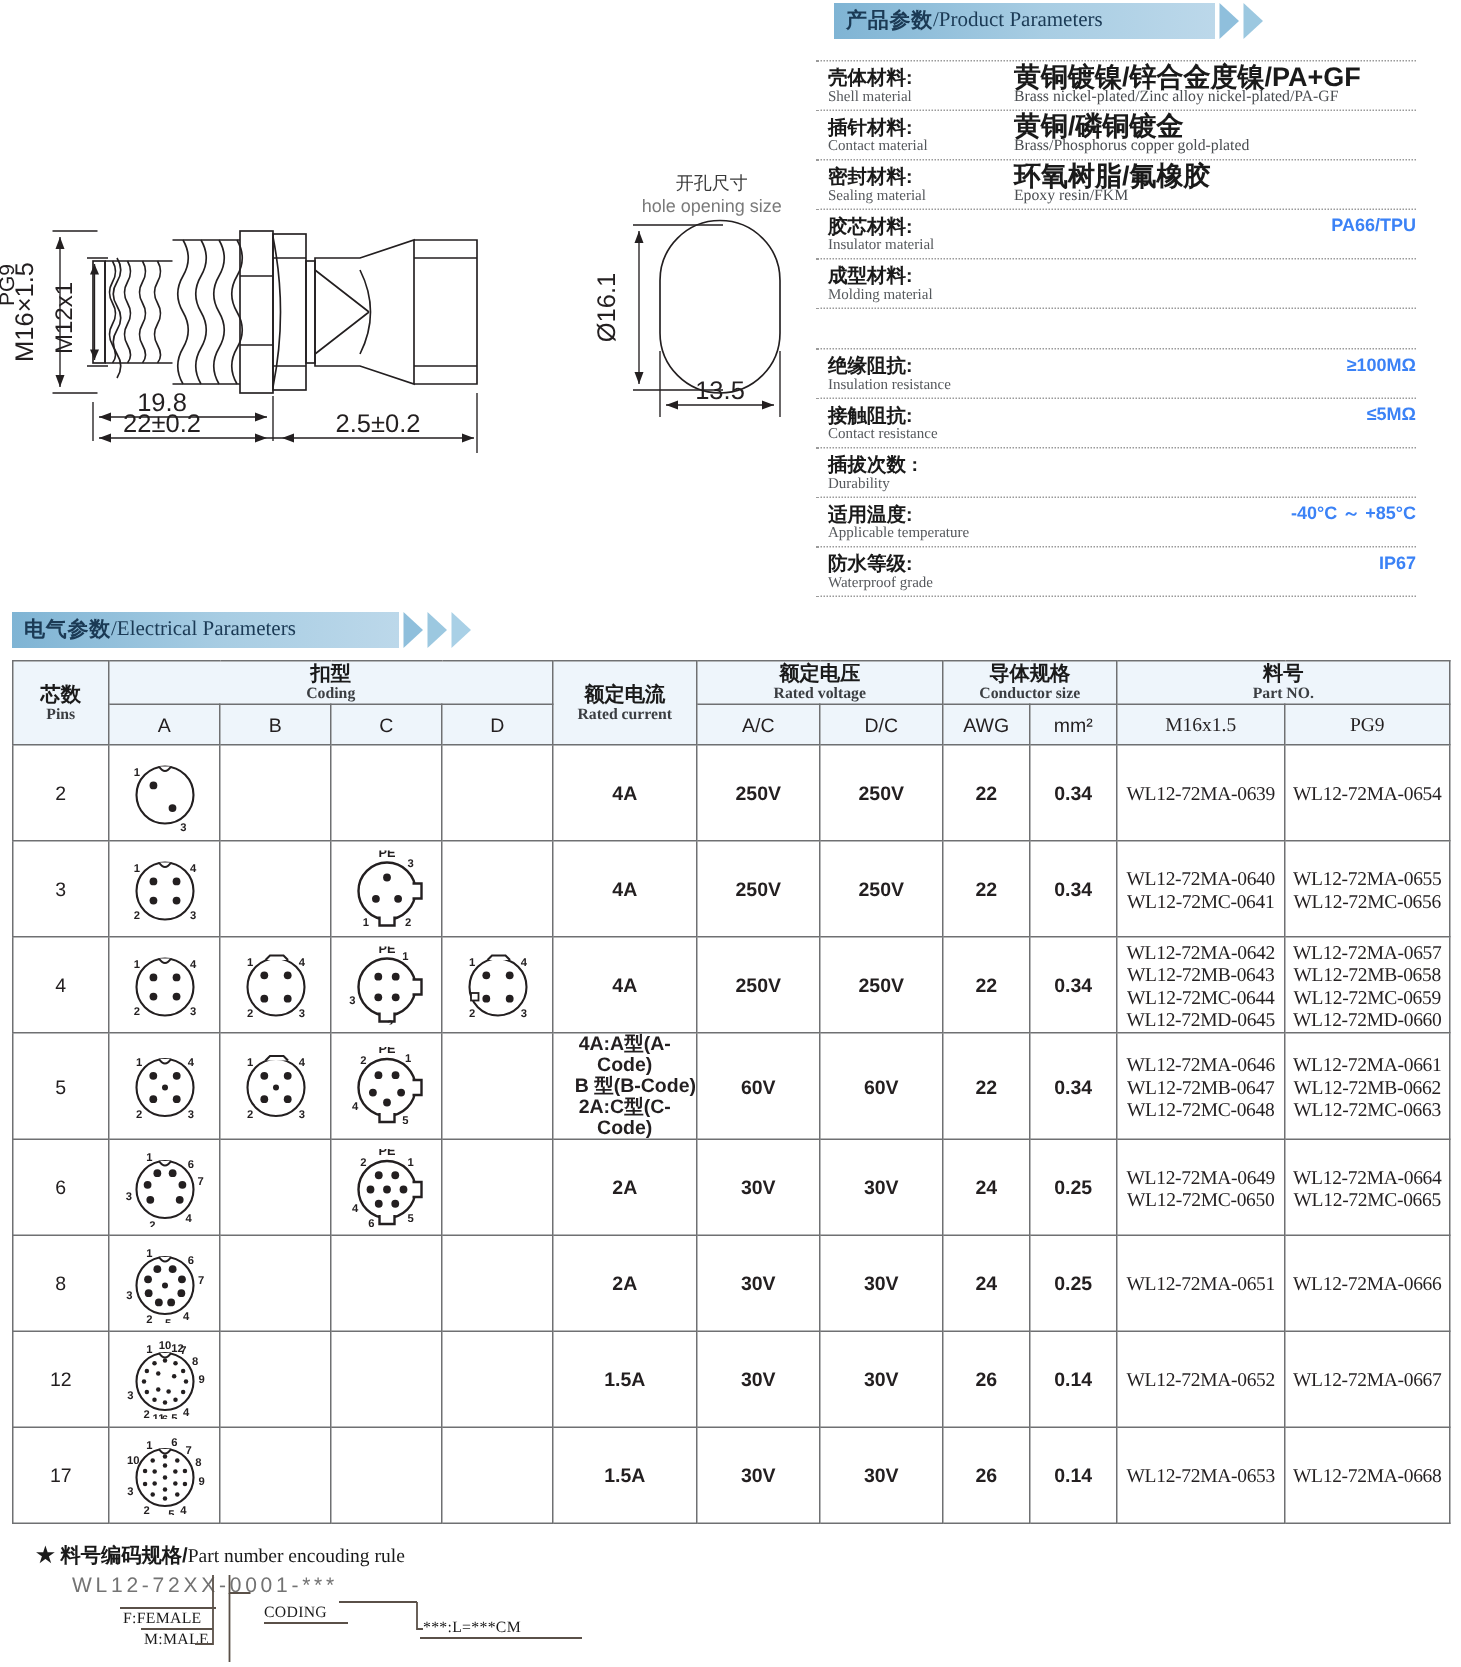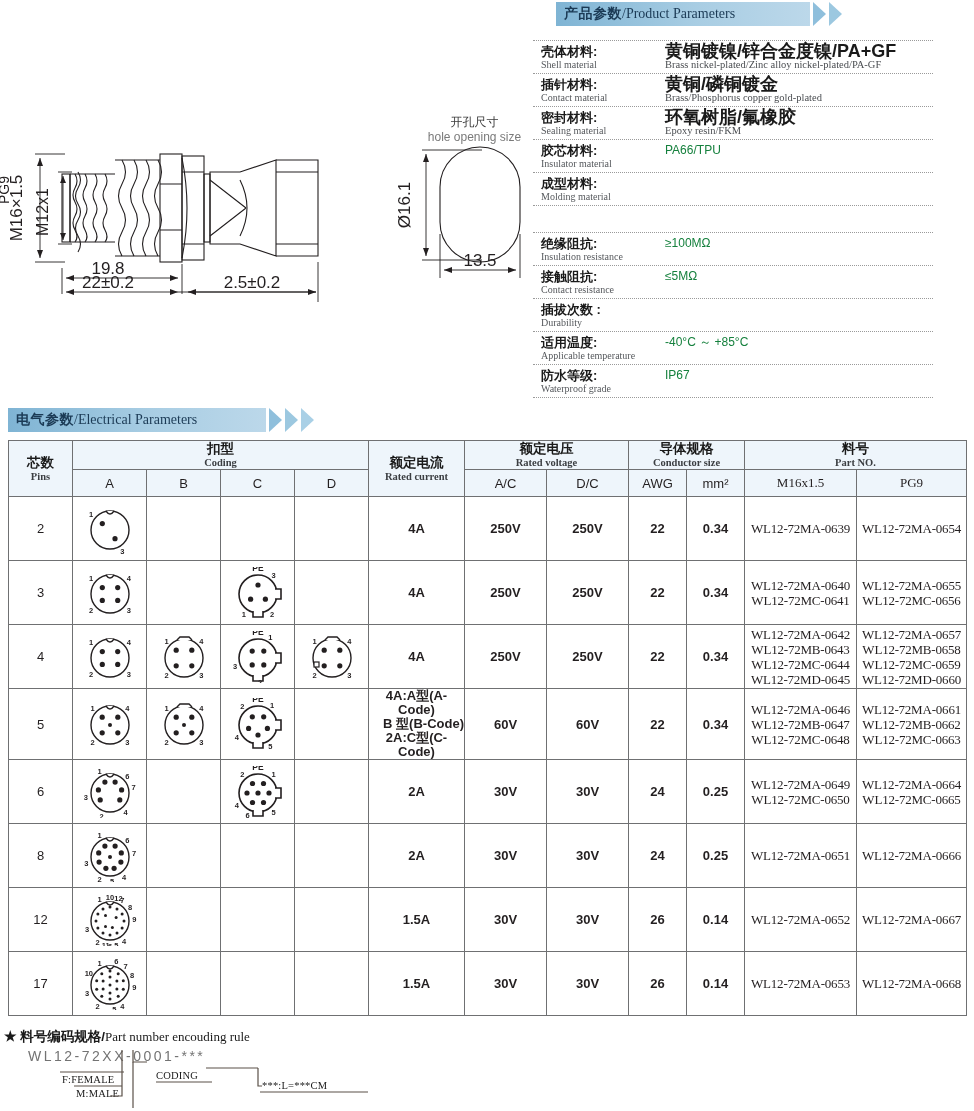--- a/index.html
+++ b/index.html
@@ -23,32 +23,32 @@
   .chev.c2{border-left-color:#9cc8e0;}
   .chev.c3{border-left-color:#a9d0e6;}
   .chev.sp{margin-left:3px;}
 
   #banner-product{left:556px;top:2px;}
   #banner-product .bar{width:236px;}
   #banner-electrical{left:8px;top:408px;}
   #banner-electrical .bar{width:240px;}
 
   
-  .speclist{position:absolute;left:533px;width:400px;}
+  .speclist{position:absolute;left:544px;width:400px;}
   #spec-materials{top:40px;}
   #spec-performance{top:232px;}
   .spec-row{display:flex;border-top:1px dotted #9a9a9a;padding:3px 0 2px 0;}
   .spec-row:last-child{border-bottom:1px dotted #9a9a9a;}
   .spec-label{width:132px;padding-left:8px;box-sizing:border-box;}
   .spec-label .cn{font-size:13px;font-weight:bold;color:#1a1a1a;line-height:15px;display:block;}
   .spec-label .en{font-family:Liberation Serif, serif;font-size:10px;color:#55585c;line-height:12px;display:block;}
   .spec-value{flex:1;}
   .spec-value .cn{font-size:18px;font-weight:bold;color:#1a1a1a;line-height:15px;display:block;}
   .spec-value .en{font-family:"Liberation Serif",serif;font-size:10.5px;color:#4a4d51;line-height:12px;display:block;}
-  .spec-value .single{font-size:12px;font-weight:normal;color:#15803d;line-height:15px;display:block;}
+  .spec-value .single{font-size:12px;font-weight:bold;color:#3b82f6;line-height:15px;display:block;text-align:right;}
 
   
   .draw{position:absolute;}
   #drawing-connector{left:0;top:112px;width:370px;height:200px;}
   #drawing-hole{left:392px;top:112px;width:165px;height:180px;}
   .draw svg{display:block;}
   .hole-title{position:absolute;left:392px;top:115px;width:165px;text-align:center;}
   .hole-title .cn{display:block;font-size:12px;color:#3a3a3a;line-height:15px;}
   .hole-title .en{display:block;font-size:12px;color:#7a7a7a;line-height:15px;}
 
@@ -64,21 +64,21 @@
   .th-sub{font-size:14px;color:#231f20;font-weight:normal;}
   .th-sub.serif{font-family:"Liberation Serif",serif;font-size:12px;}
   .pins-cell{font-size:17px;color:#231f20;}
   .val-cell{font-size:13.5px;font-weight:bold;}
   .pn-cell{font-family:"Liberation Serif",serif;font-size:11.5px;line-height:15px;letter-spacing:-.2px;}
   .cur-multi{font-size:11.5px;font-weight:bold;line-height:14px;text-align:right;padding-right:4px;}
   .cur-multi div:nth-child(2){text-align:right;}
   .pinimg{display:flex;justify-content:center;align-items:center;}
 
   
-  #encoding-rule{position:absolute;left:4px;top:1028px;width:480px;}
+  #encoding-rule{position:absolute;left:24px;top:1028px;width:480px;}
   .enc-title{font-size:13.5px;font-weight:bold;color:#1a1a1a;}
   .enc-title .star{color:#1a1a1a;font-size:14px;}
   .enc-title .en{font-family:"Liberation Serif",serif;font-weight:normal;font-size:13px;}
   #encoding-rule .diagram{position:relative;height:62px;margin-top:2px;}
   .enc-code{position:absolute;left:24px;top:0;font-family:Liberation Sans, sans-serif;
       font-size:14px;letter-spacing:2.5px;color:#737373;}
   .enc-note{position:absolute;font-family:"Liberation Serif",serif;font-size:10.5px;
       color:#1a1a1a;letter-spacing:.2px;}
   #enc-female{left:58px;top:26px;}
   #enc-male{left:72px;top:40px;}

